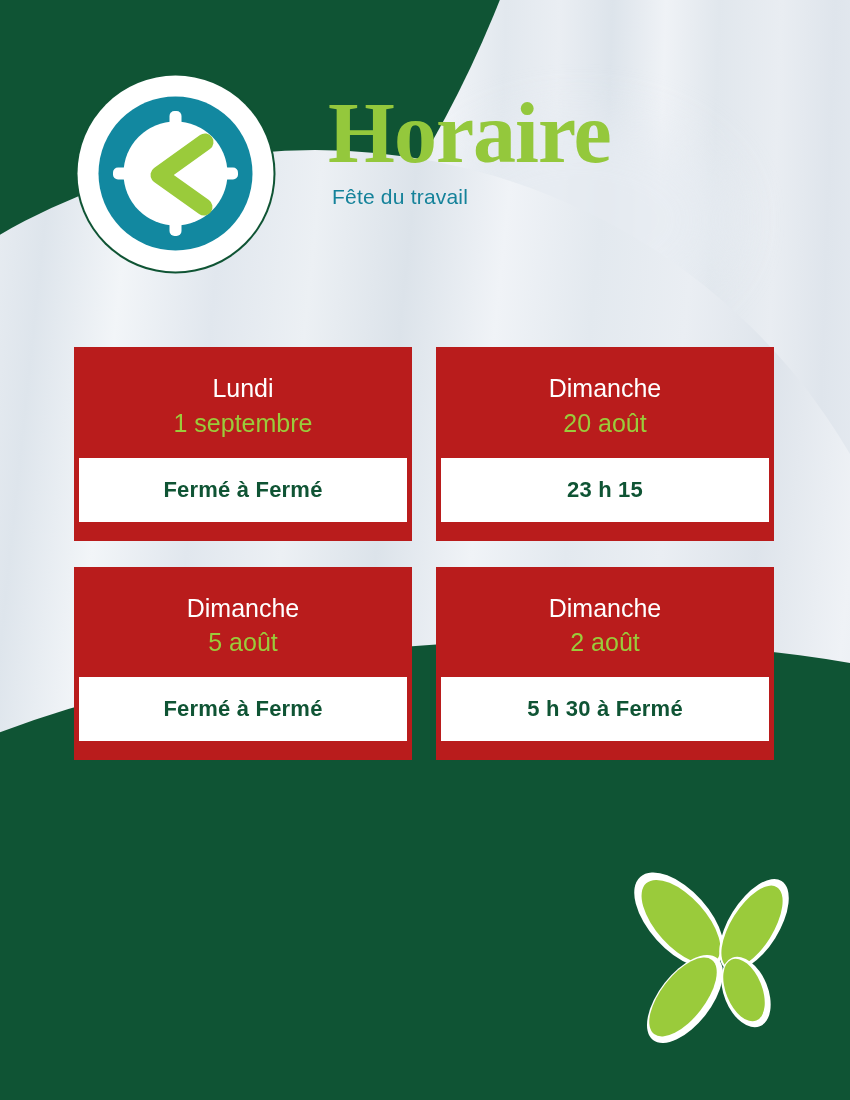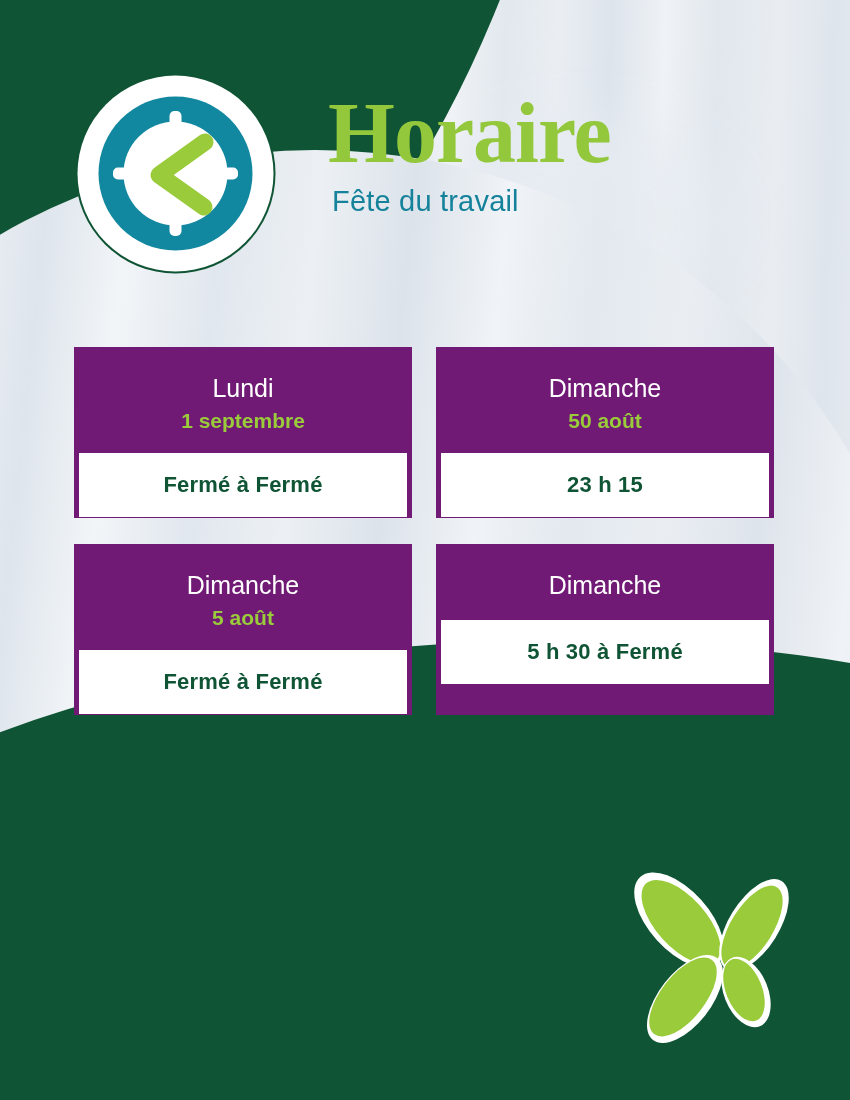--- a/index.html
+++ b/index.html
@@ -123,56 +123,56 @@
     font-weight: 700;
     font-size: 86px;
     line-height: 0.96;
     color: #94C83C;
     margin: 0;
     letter-spacing: -1px;
   }
   .poster-subtitle {
     font-family: "Liberation Sans", sans-serif;
     font-weight: 400;
-    font-size: 29px;
+    font-size: 21px;
     color: #14829A;
     margin: 10px 0 0 4px;
     letter-spacing: .2px;
   }
 
   
   .cards {
     position: absolute;
     left: 74px;
     top: 347px;
     width: 700px;
     display: grid;
     grid-template-columns: 338px 338px;
     column-gap: 24px;
     row-gap: 26px;
   }
   .day-card {
-    background: #701a75;
-    padding: 5px 5px 1px 5px;
+    background: #b91c1c;
+    padding: 5px 5px 19px 5px;
     box-sizing: border-box;
   }
   .card-head {
     padding: 22px 10px 20px;
     text-align: center;
   }
   .card-day {
     font-size: 25px;
     color: #ffffff;
     font-weight: 400;
     line-height: 1.15;
   }
   .card-date {
-    font-size: 21px;
+    font-size: 25px;
     color: #9ACB3B;
-    font-weight: 700;
+    font-weight: 400;
     line-height: 1.15;
     margin-top: 6px;
   }
   .card-hours {
     background: #ffffff;
     text-align: center;
     padding: 19px 8px 19px;
     font-size: 22px;
     font-weight: 700;
     color: #0F5434;
@@ -233,36 +233,37 @@
       <div class="card-head">
         <div class="card-day">Lundi</div>
         <div class="card-date">1 septembre</div>
       </div>
       <div class="card-hours">Fermé à Fermé</div>
     </div>
 
     <div class="day-card">
       <div class="card-head">
         <div class="card-day">Dimanche</div>
-        <div class="card-date">50 août</div>
+        <div class="card-date">20 août</div>
       </div>
       <div class="card-hours">23 h 15</div>
     </div>
 
     <div class="day-card">
       <div class="card-head">
         <div class="card-day">Dimanche</div>
         <div class="card-date">5 août</div>
       </div>
       <div class="card-hours">Fermé à Fermé</div>
     </div>
 
     <div class="day-card">
       <div class="card-head">
         <div class="card-day">Dimanche</div>
+        <div class="card-date">2 août</div>
       </div>
       <div class="card-hours">5 h 30 à Fermé</div>
     </div>
 
   </div>
 
   <div class="butterfly">
     <svg viewBox="0 0 200 200" width="200" height="200" aria-hidden="true">
       <g>
 

